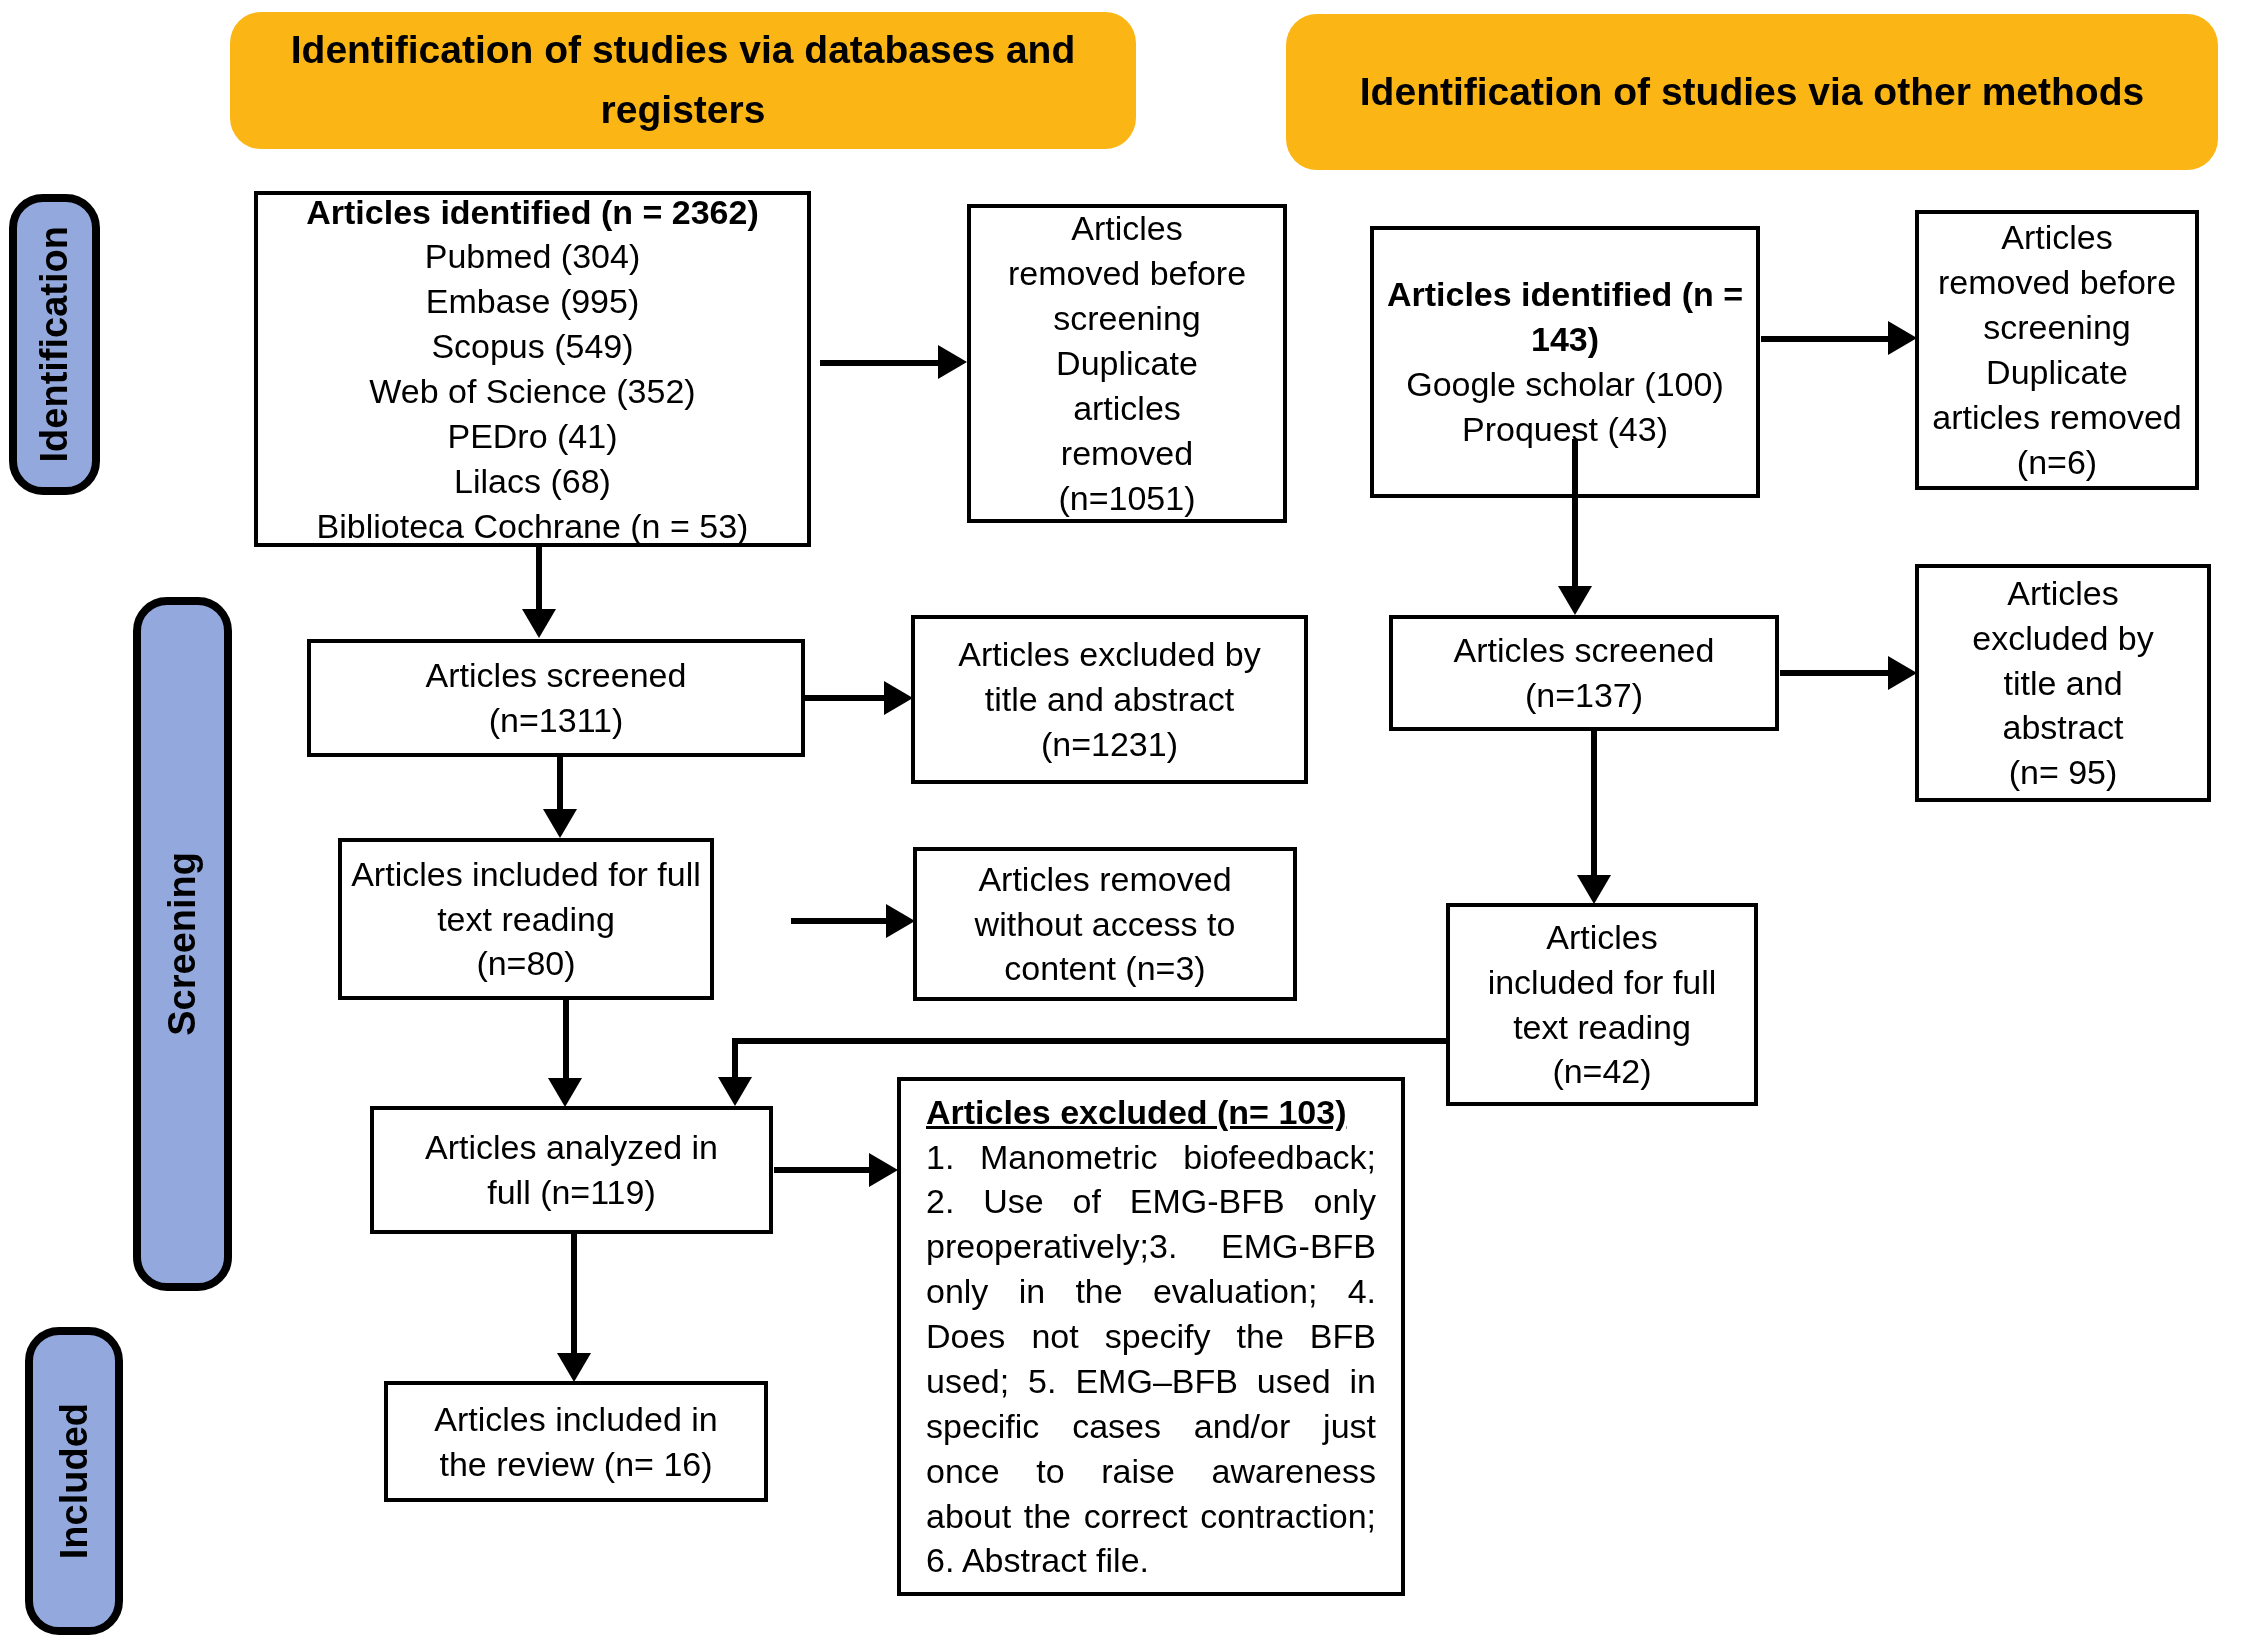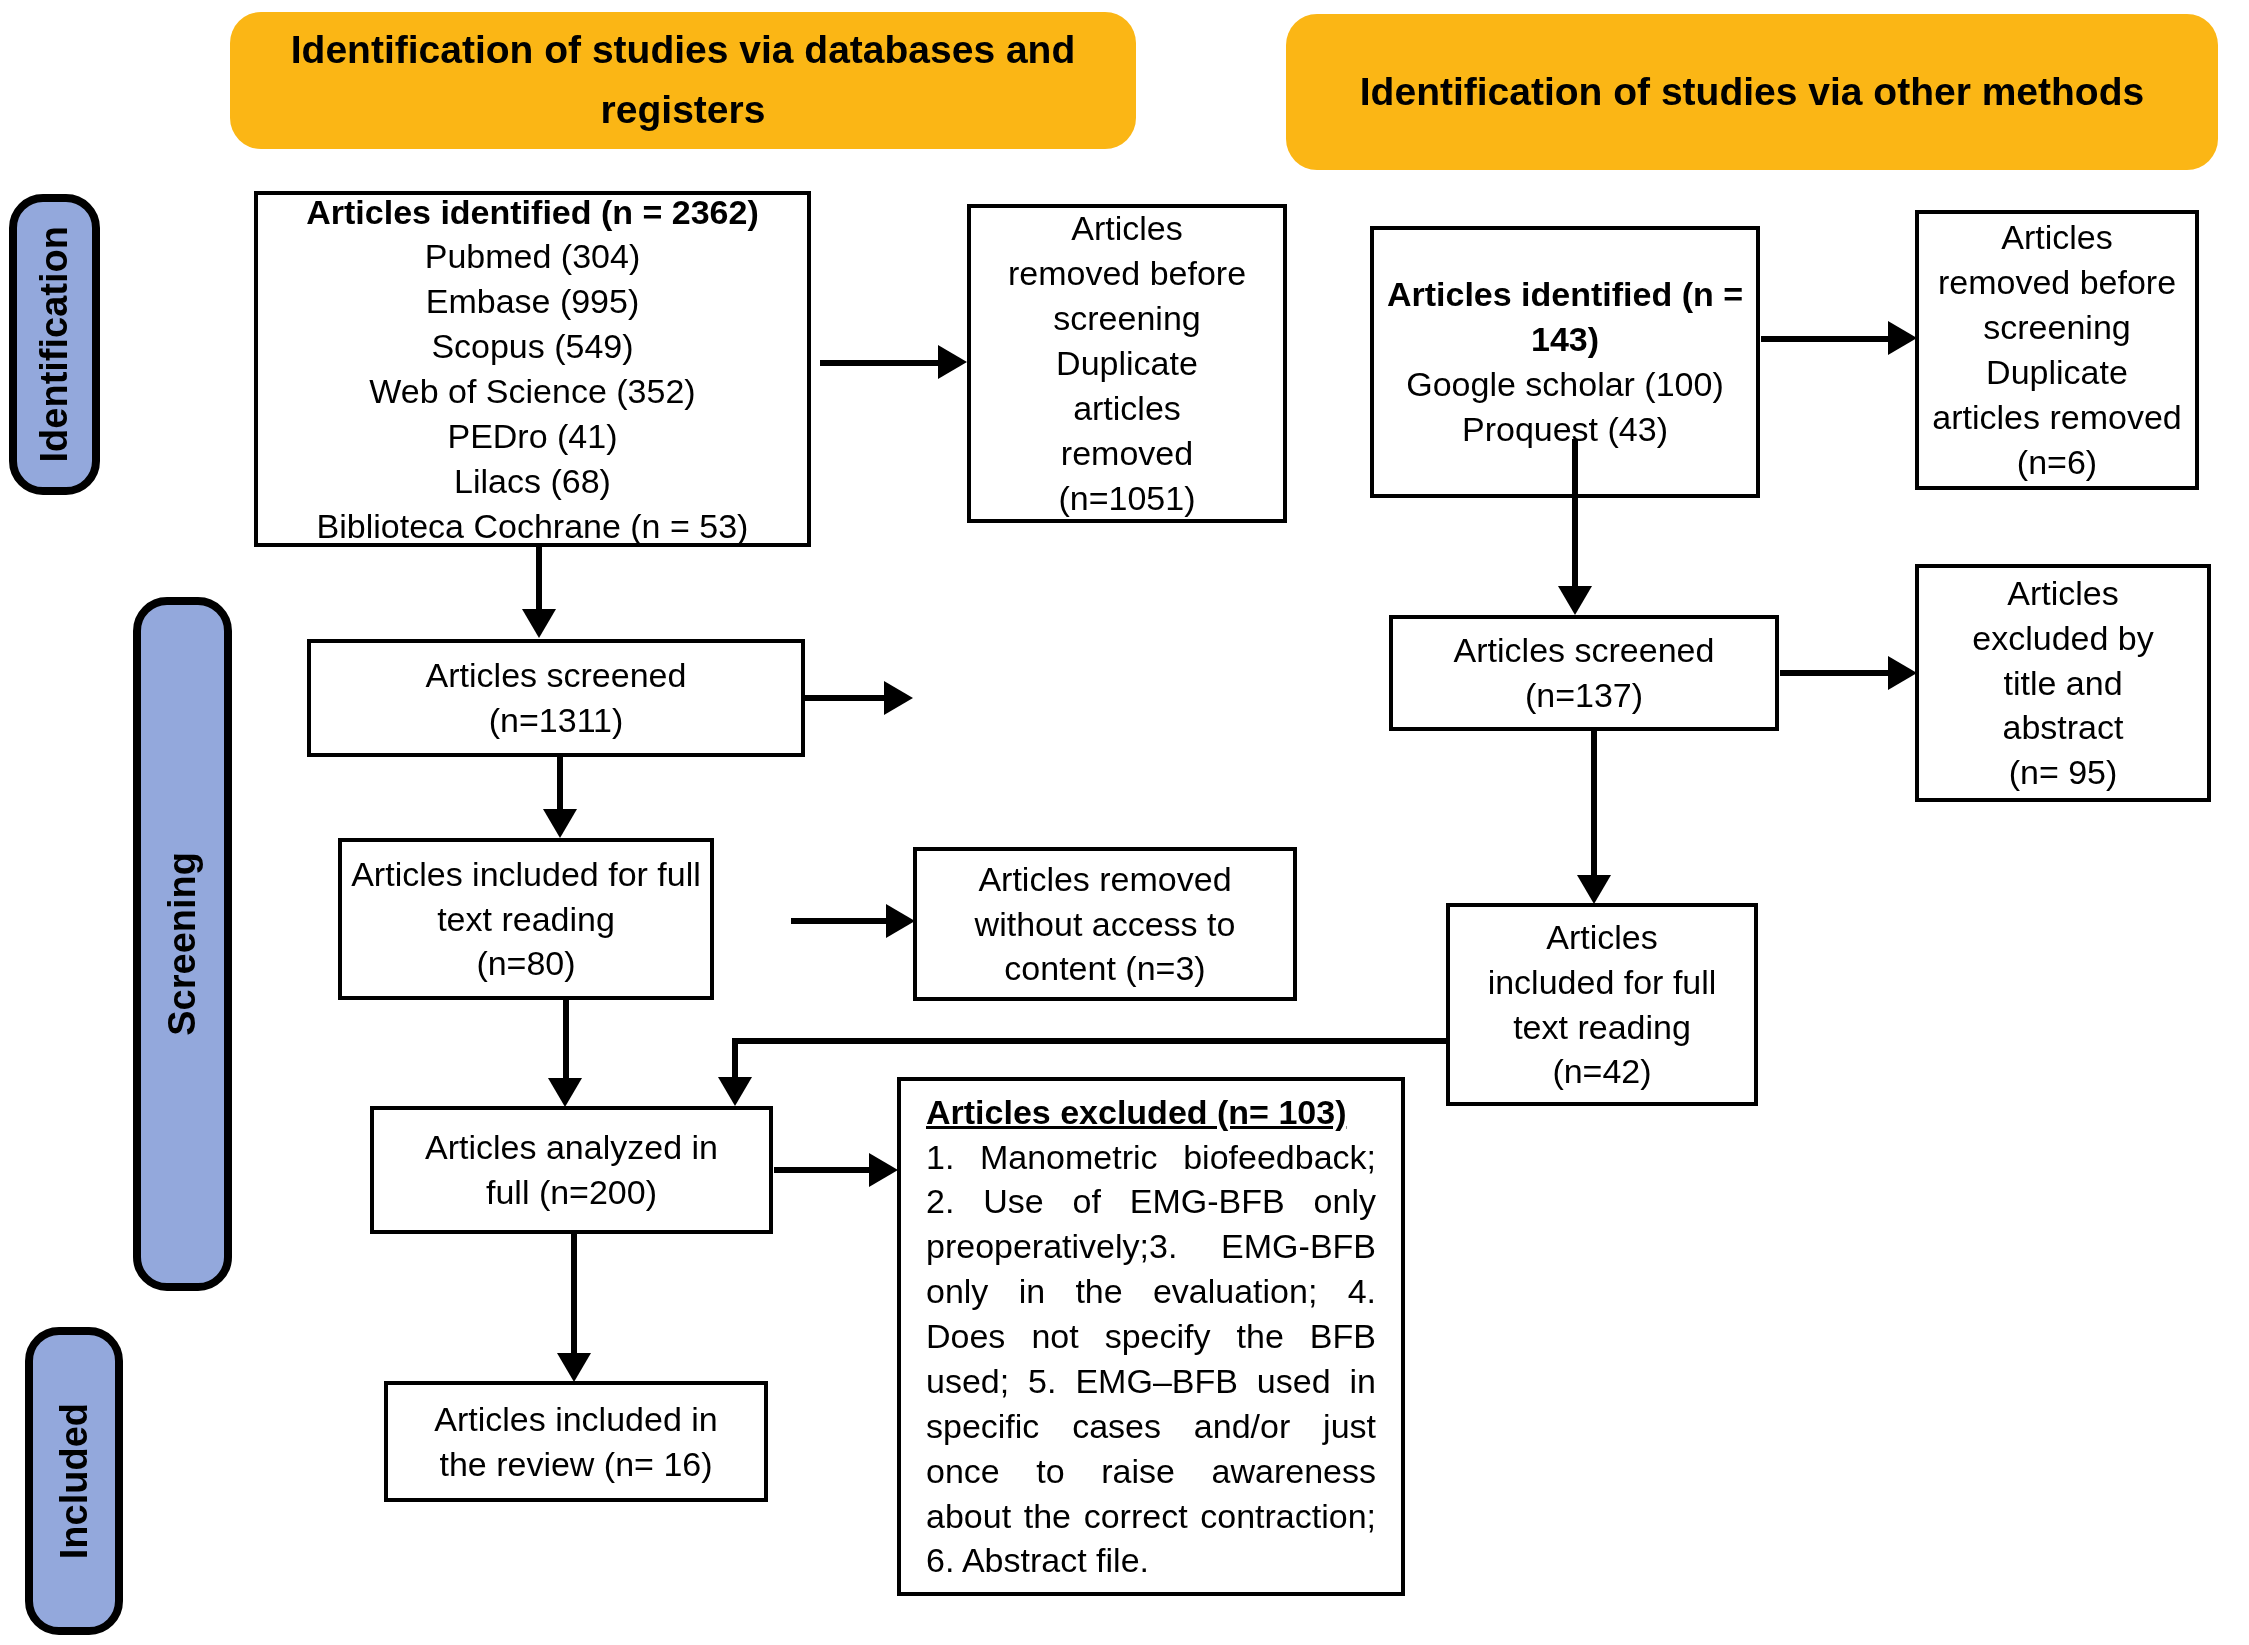--- a/index.html
+++ b/index.html
@@ -104,36 +104,41 @@
 articles
 removed
 (n=1051)</div>
   </div>
 
   <div class="box" style="left:307px; top:639px; width:498px; height:118px;">
     <div class="body">Articles screened
 (n=1311)</div>
   </div>
 
+  <div class="box" style="left:911px; top:615px; width:397px; height:169px;">
+    <div class="body">Articles excluded by
+title and abstract
+(n=1231)</div>
+  </div>
 
   <div class="box" style="left:338px; top:838px; width:376px; height:162px;">
     <div class="body">Articles included for full
 text reading
 (n=80)</div>
   </div>
 
   <div class="box" style="left:913px; top:847px; width:384px; height:154px;">
     <div class="body">Articles removed
 without access to
 content (n=3)</div>
   </div>
 
   <div class="box" style="left:370px; top:1106px; width:403px; height:128px;">
     <div class="body">Articles analyzed in
-full (n=200)</div>
+full (n=119)</div>
   </div>
 
   <div class="box box-justify" style="left:897px; top:1077px; width:508px; height:519px;">
     <div class="title">Articles excluded (n= 103)</div>
     <div class="body">1. Manometric biofeedback; 2. Use of EMG-BFB only preoperatively;3. EMG-BFB only in the evaluation; 4. Does not specify the BFB used; 5. EMG–BFB used in specific cases and/or just once to raise awareness about the correct contraction; 6. Abstract file.</div>
   </div>
 
   <div class="box" style="left:384px; top:1381px; width:384px; height:121px;">
     <div class="body">Articles included in
 the review (n= 16)</div>

